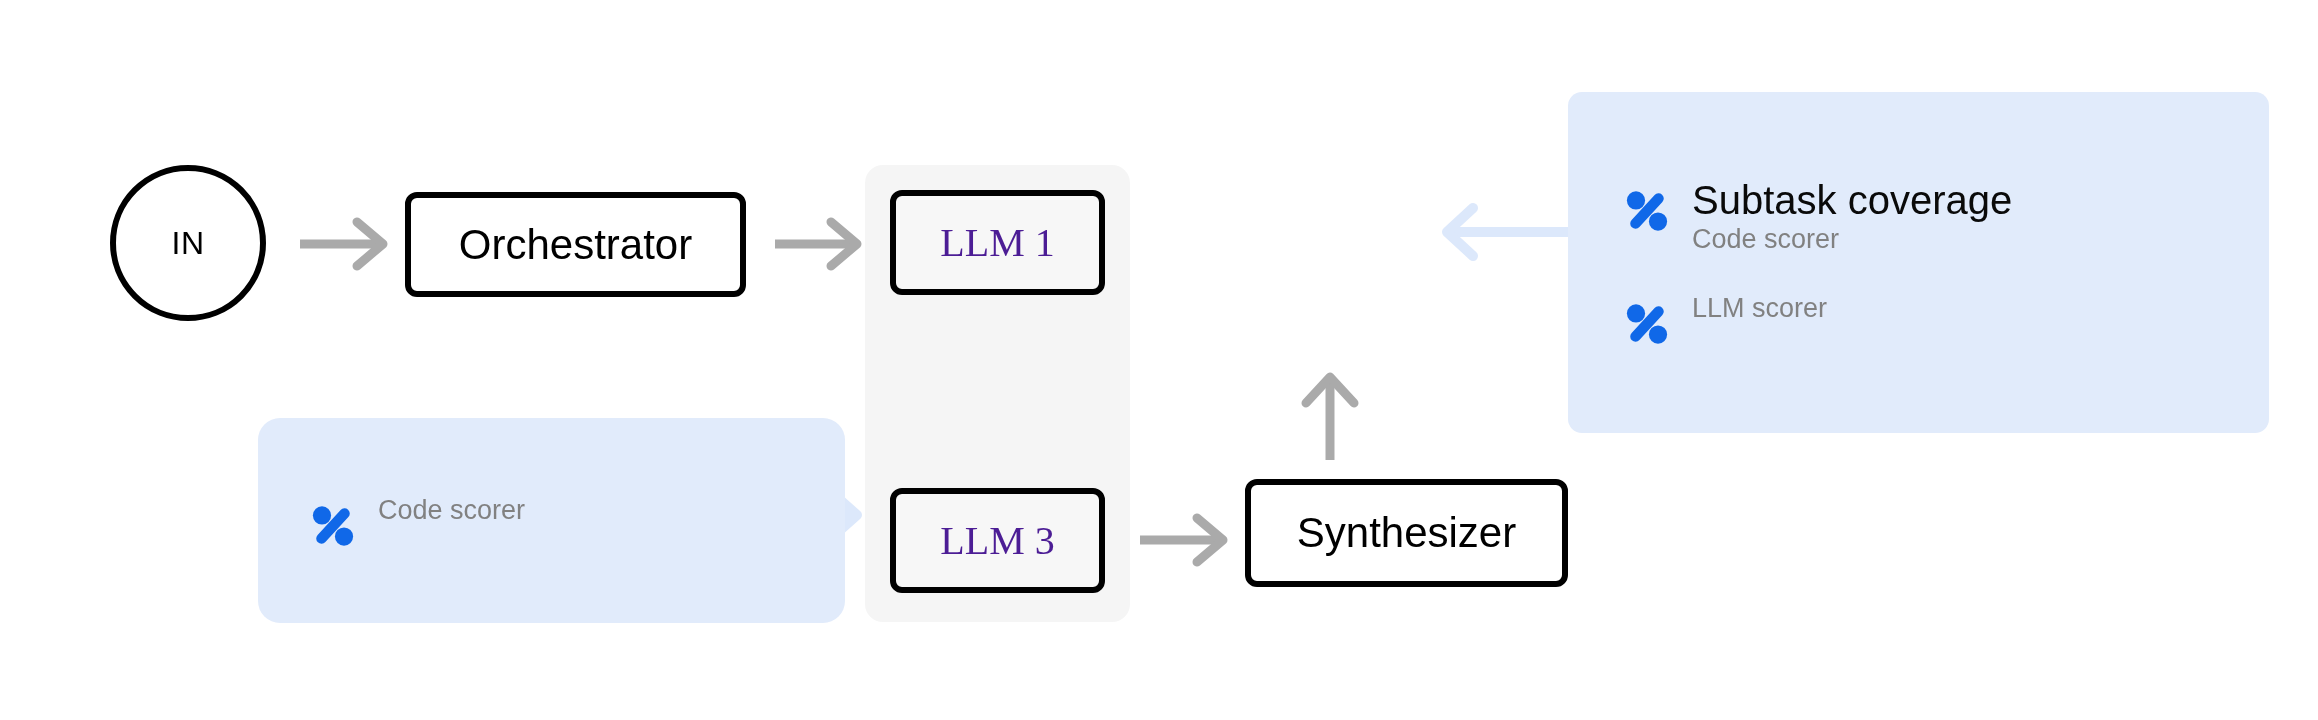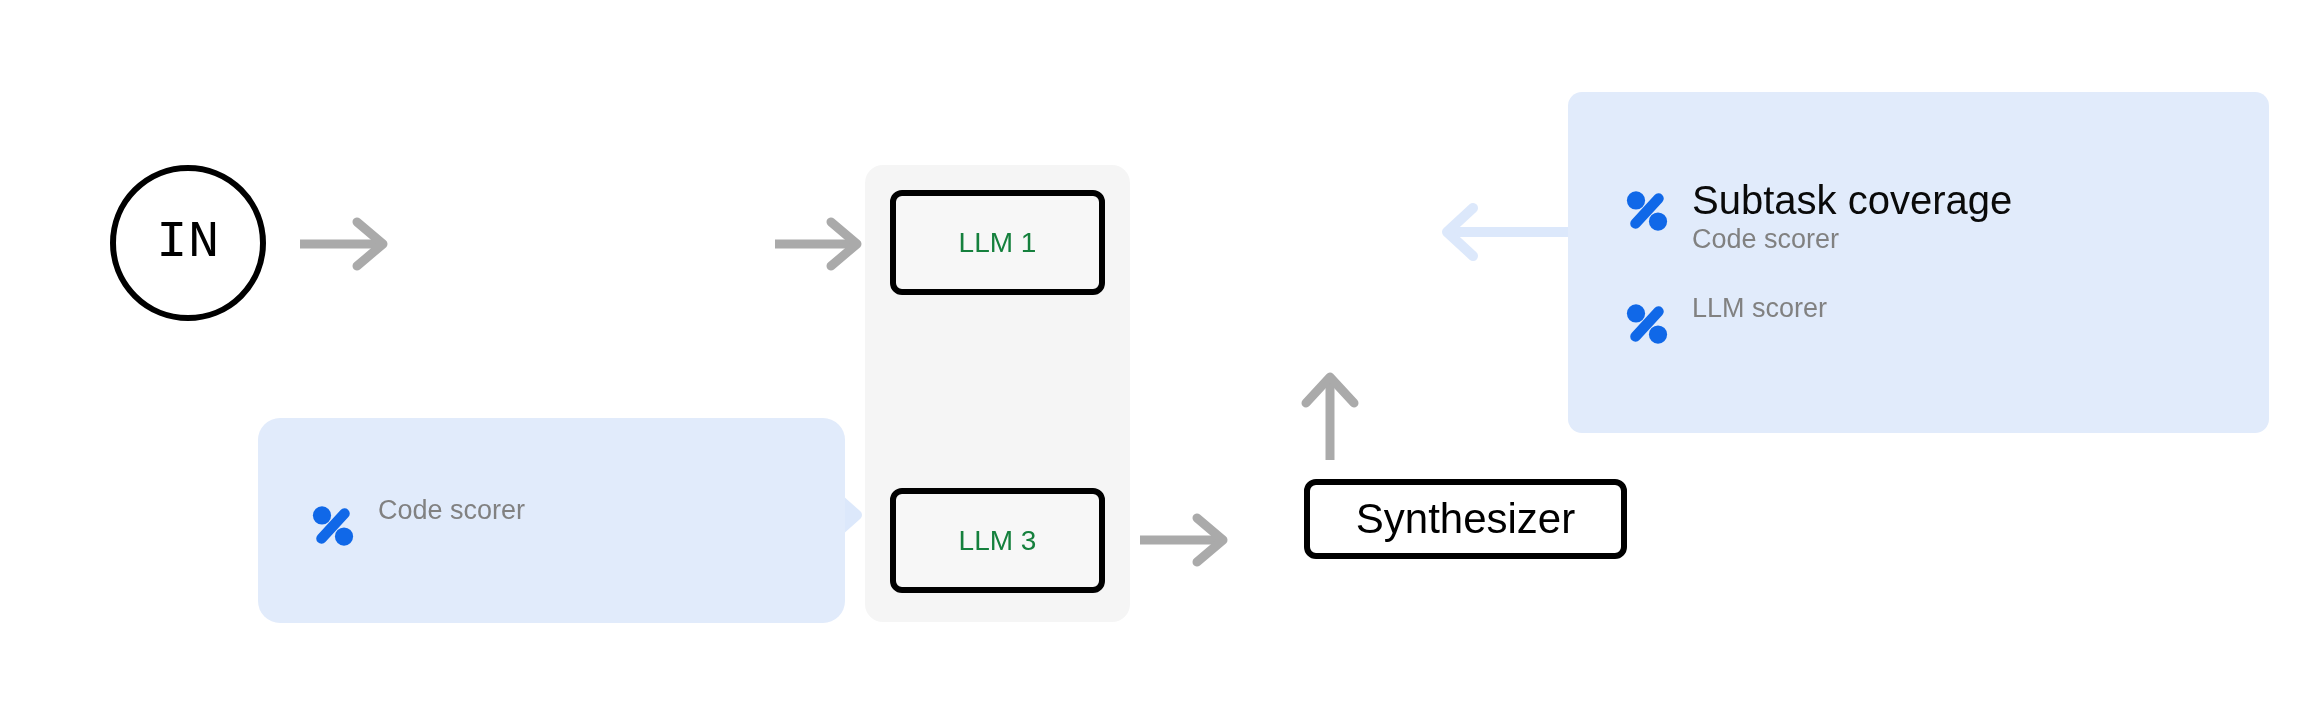--- a/index.html
+++ b/index.html
@@ -24,25 +24,24 @@
   .terminal {
     border: 6px solid #000000;
     border-radius: 50%;
     background: #ffffff;
     display: flex;
     align-items: center;
     justify-content: center;
     box-sizing: border-box;
   }
   .terminal-label {
-    font-size: 52px;
+    font-size: 32px;
     color: #000000;
     letter-spacing: 0.5px;
     line-height: 1;
-    font-family: Liberation Mono, monospace;
   }
 
   
   .node-box {
     border: 6px solid #000000;
     border-radius: 12px;
     background: #ffffff;
     display: flex;
     align-items: center;
     justify-content: center;
@@ -64,24 +63,25 @@
   .llm-box {
     border: 6px solid #000000;
     border-radius: 12px;
     background: #f7f7f7;
     display: flex;
     align-items: center;
     justify-content: center;
     box-sizing: border-box;
   }
   .llm-label {
-    font-size: 28px;
-    color: #15803d;
+    font-size: 40px;
+    color: #4c1d95;
     line-height: 1;
     white-space: nowrap;
+    font-family: Liberation Serif, serif;
   }
 
   
   .scorer-card {
     background: #e1ebfb;
     border-radius: 22px;
     box-sizing: border-box;
     display: flex;
     flex-direction: column;
     justify-content: center;
@@ -196,19 +196,22 @@
     <span class="llm-label">LLM 1</span>
   </div>
   <div class="abs llm-box" style="left:890px; top:488px; width:215px; height:105px;">
     <span class="llm-label">LLM 3</span>
   </div>
 
   <div class="abs terminal" style="left:110px; top:165px; width:156px; height:156px;">
     <span class="terminal-label">IN</span>
   </div>
 
-
-
-  <div class="abs node-box" style="left:1304px; top:479px; width:323px; height:80px;">
+  <div class="abs node-box" style="left:405px; top:192px; width:341px; height:105px;">
+    <span class="node-label">Orchestrator</span>
+  </div>
+
+
+  <div class="abs node-box" style="left:1245px; top:479px; width:323px; height:108px;">
     <span class="node-label">Synthesizer</span>
   </div>
 
 </div>
 
 </body></html>

